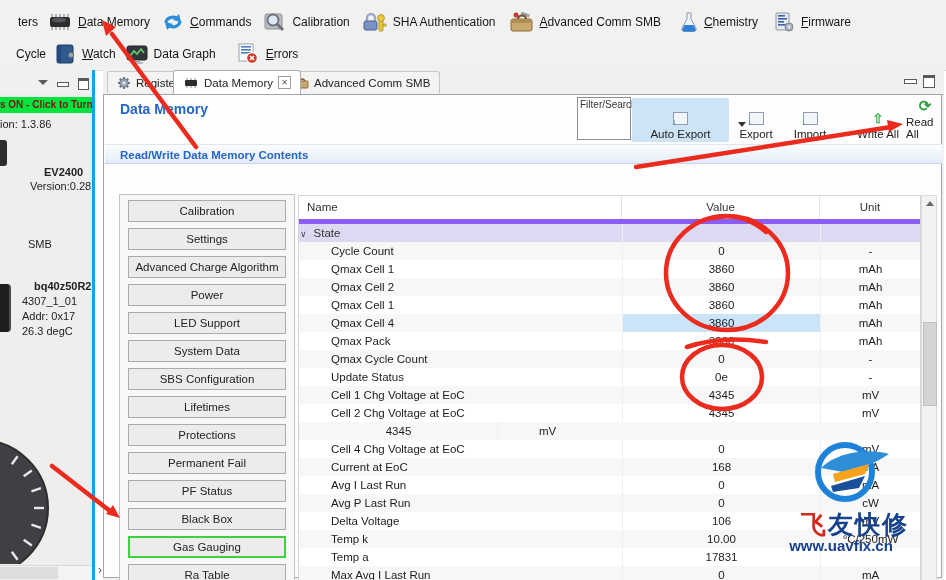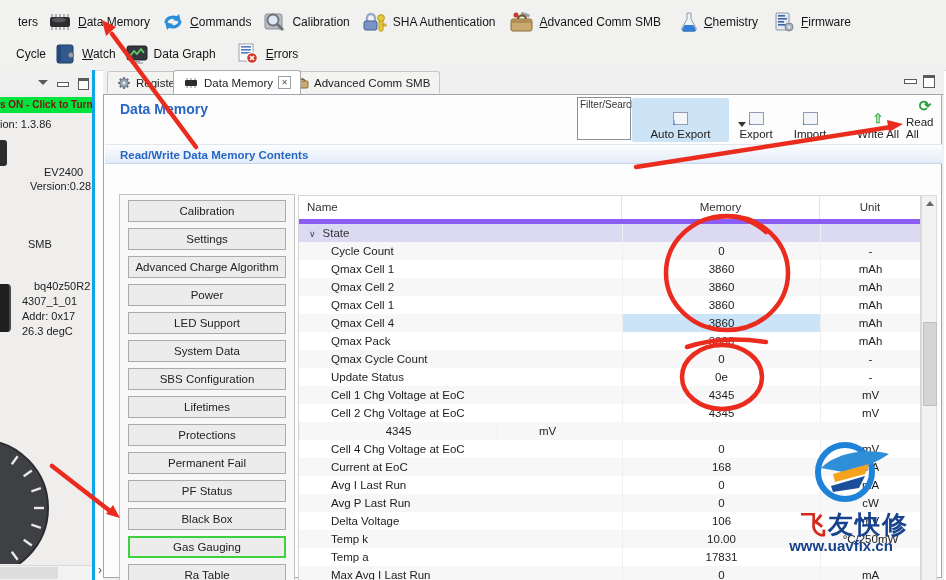--- a/index.html
+++ b/index.html
@@ -16,21 +16,21 @@
   .icon{display:inline-block;line-height:0;}
   
   .leftpanel{left:0;top:70px;width:92px;height:510px;background:#efeeed;border-right:3px solid #0ea5e9;}
   .lp-head{position:absolute;left:0;top:1px;width:92px;height:22px;background:#f0f0f0;}
   .tri-down{position:absolute;top:9px;width:0;height:0;border-left:5px solid transparent;border-right:5px solid transparent;border-top:5px solid #5a5a5a;}
   .min-bar{position:absolute;top:11px;width:10px;height:3px;border:1px solid #5a5a5a;background:#fdfdfd;}
   .max-box{position:absolute;top:7px;width:9px;height:8px;border:1px solid #5a5a5a;border-top:3px solid #5a5a5a;background:#fdfdfd;}
   .banner{position:absolute;left:0;top:27px;width:92px;height:16px;background:#00e53e;color:#7e1111;
           font-size:10px;font-weight:bold;line-height:16px;white-space:nowrap;overflow:hidden;}
   .lp-text{position:absolute;font-size:11px;color:#222;white-space:nowrap;}
-  .lp-bold{font-weight:normal;padding-left:12px;}
+  .lp-bold{font-weight:bold;padding-left:12px;}
   .cutdev{position:absolute;left:-7px;top:70px;width:14px;height:26px;background:#2c2c2e;border-radius:3px;}
   .cutchip{position:absolute;left:-9px;top:214px;width:18px;height:48px;background:#1e1e20;border-radius:4px;border-right:2px solid #4a4a4e;}
   .lp-hscroll{position:absolute;left:0;top:495px;width:92px;height:14px;background:#f3f3f3;border-top:1px solid #d8d8d8;}
   .lp-thumb{position:absolute;left:0;top:1px;width:58px;height:12px;background:#dddddd;}
   .lp-arrow{position:absolute;left:97px;top:494px;font-size:12px;color:#555;}
   
   .editor{left:103px;top:70px;width:841px;height:510px;background:#f0f0f0;}
   .tabstrip{position:absolute;left:0;top:0;width:841px;height:24px;border-bottom:1px solid #b9b9b9;background:#f0f0f0;}
   .tab{position:absolute;top:1px;height:22px;display:flex;align-items:center;gap:5px;padding:0 9px;
        font-size:11.5px;color:#222;background:#f3f3f2;border:1px solid #c6c6c6;border-bottom:none;
@@ -71,21 +71,21 @@
   .th.value{width:198px;text-align:center;}
   .th.unit{width:100px;text-align:center;border-right:none;}
   .trow{display:flex;height:18px;line-height:18px;color:#1c1c1c;}
   .trow:nth-child(even){background:#f7f7f8;}
   .td{box-sizing:border-box;white-space:nowrap;overflow:hidden;}
   .td.name{width:323px;padding-left:32px;}
   .td.value{width:198px;text-align:center;border-left:1px solid #efefef;}
   .td.unit{width:100px;text-align:center;border-left:1px solid #efefef;}
   .trow .chev{display:none;}
   .trow.section{background:#dcdaf3 !important;color:#333;}
-  .trow.section .td.name{padding-left:10px;}
+  .trow.section .td.name{padding-left:1px;}
   .trow.section .chev{display:inline;margin-right:7px;font-size:9px;color:#444;}
   .trow.active .td.value{background:#cbe4f8;}
   
   .vscroll{position:absolute;left:817px;top:100px;width:16px;height:407px;background:#f2f2f2;border:1px solid #dcdcdc;box-sizing:border-box;}
   .vs-up{position:absolute;left:4px;top:5px;width:0;height:0;border-left:4px solid transparent;border-right:4px solid transparent;border-bottom:5px solid #666;}
   .vs-thumb{position:absolute;left:1px;top:126px;width:12px;height:82px;background:#d4d4d4;border:1px solid #c0c0c0;}
   
   .wm{pointer-events:none;}
   .wm-text{position:absolute;left:780px;top:508px;width:150px;text-align:center;font-size:25px;font-weight:bold;
            color:#16418c;letter-spacing:2px;white-space:nowrap;font-family:"Liberation Sans",sans-serif;}
@@ -373,21 +373,21 @@
           <div class="catbtn">Permanent Fail</div>
           <div class="catbtn">PF Status</div>
           <div class="catbtn">Black Box</div>
           <div class="catbtn active">Gas Gauging</div>
           <div class="catbtn">Ra Table</div>
         </div>
 
       <div class="dmtable">
         <div class="thead">
           <div class="th name">Name</div>
-          <div class="th value">Memory</div>
+          <div class="th value">Value</div>
           <div class="th unit">Unit</div>
         </div>
         <div class="tbody">
 
         <div class="trow section">
               <div class="td name"><span class="chev">∨</span><span>State</span></div>
               <div class="td value"></div>
               <div class="td unit"></div>
             </div>
             <div class="trow">

